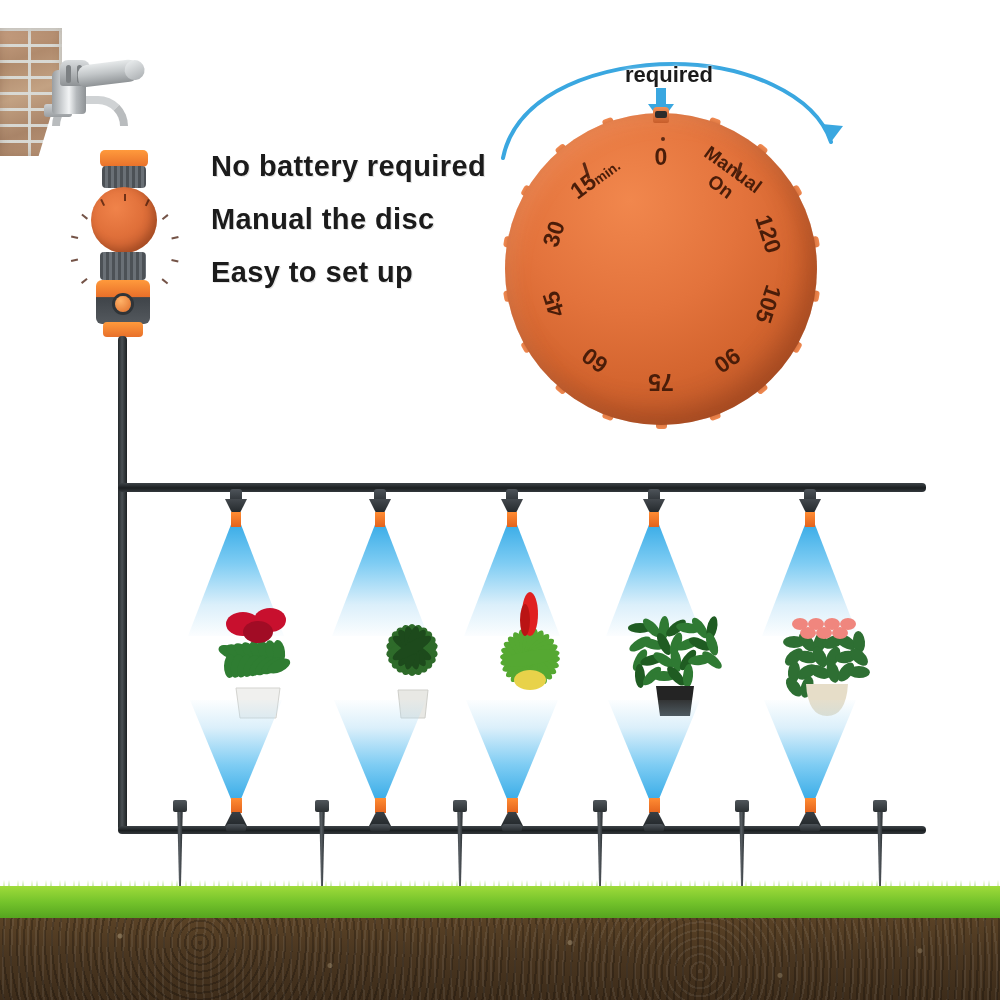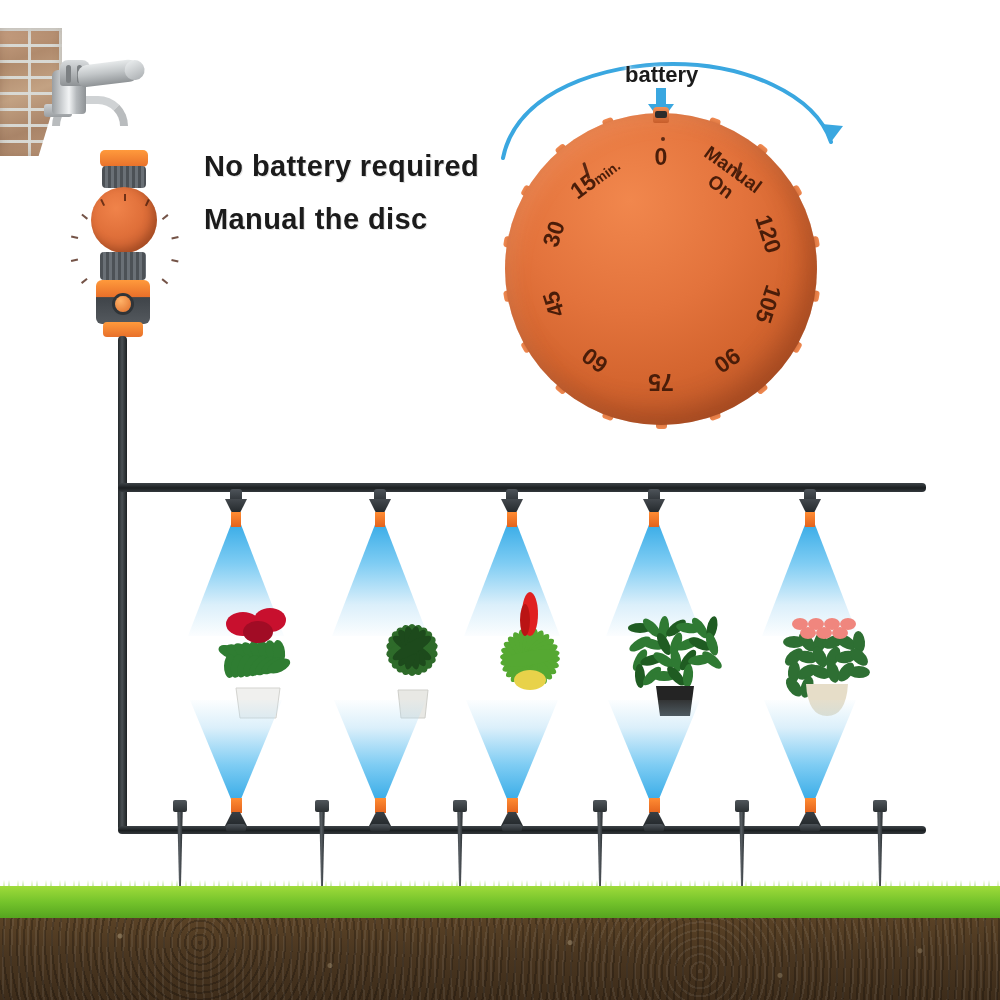--- a/index.html
+++ b/index.html
@@ -218,21 +218,21 @@
         transparent 0 3px,
         rgba(150,215,55,.95) 3px 5px,
         transparent 5px 8px,
         rgba(110,195,40,.95) 8px 10px,
         transparent 10px 14px);
     -webkit-mask-image:linear-gradient(180deg,transparent 0%,#000 70%);
     mask-image:linear-gradient(180deg,transparent 0%,#000 70%);
   }
 
   
-  .headlines{position:absolute;left:204px;top:140px;}
+  .headlines{position:absolute;left:211px;top:140px;}
   .headline{
     font-size:29px;font-weight:bold;color:#1b1b1b;line-height:53px;
     letter-spacing:.4px;
     text-shadow:0 0 3px #fff, 0 0 6px rgba(255,255,255,.85), 1px 1px 0 rgba(120,120,120,.35);
     white-space:nowrap;
   }
 
   
   .dial-wrap{position:absolute;left:505px;top:113px;width:312px;height:312px;}
   .dial{
@@ -558,28 +558,29 @@
       </div>
     </div>
 
   <div class="grass-blades"></div>
   <div class="grass"></div>
   <div class="soil"></div>
 
   <div class="headlines">
     <div class="headline">No battery required</div>
     <div class="headline">Manual the disc</div>
+    <div class="headline">Easy to set up</div>
   </div>
 
   <svg class="arc-svg" width="350" height="100" viewBox="0 0 350 100">
     <path d="M8,98 C22,30 110,4 178,4 C250,4 320,34 336,82" fill="none" stroke="#3aa7e0" stroke-width="4" stroke-linecap="round"></path>
     <path d="M336,82 L327,64 L348,66 Z" fill="#3aa7e0"></path>
   </svg>
 
-  <div class="pointer-text">battery</div>
+  <div class="pointer-text">required</div>
   <div class="pointer-arrow">
     <div class="sh"></div>
       <div class="hd"></div>
   </div>
 
   <div class="dial-wrap">
     <div class="dial-rim" id="dial-rim">
         <i style="transform: rotate(0deg) translateY(-154px);"></i>
         <i style="transform: rotate(20deg) translateY(-154px);"></i>
         <i style="transform: rotate(40deg) translateY(-154px);"></i>

